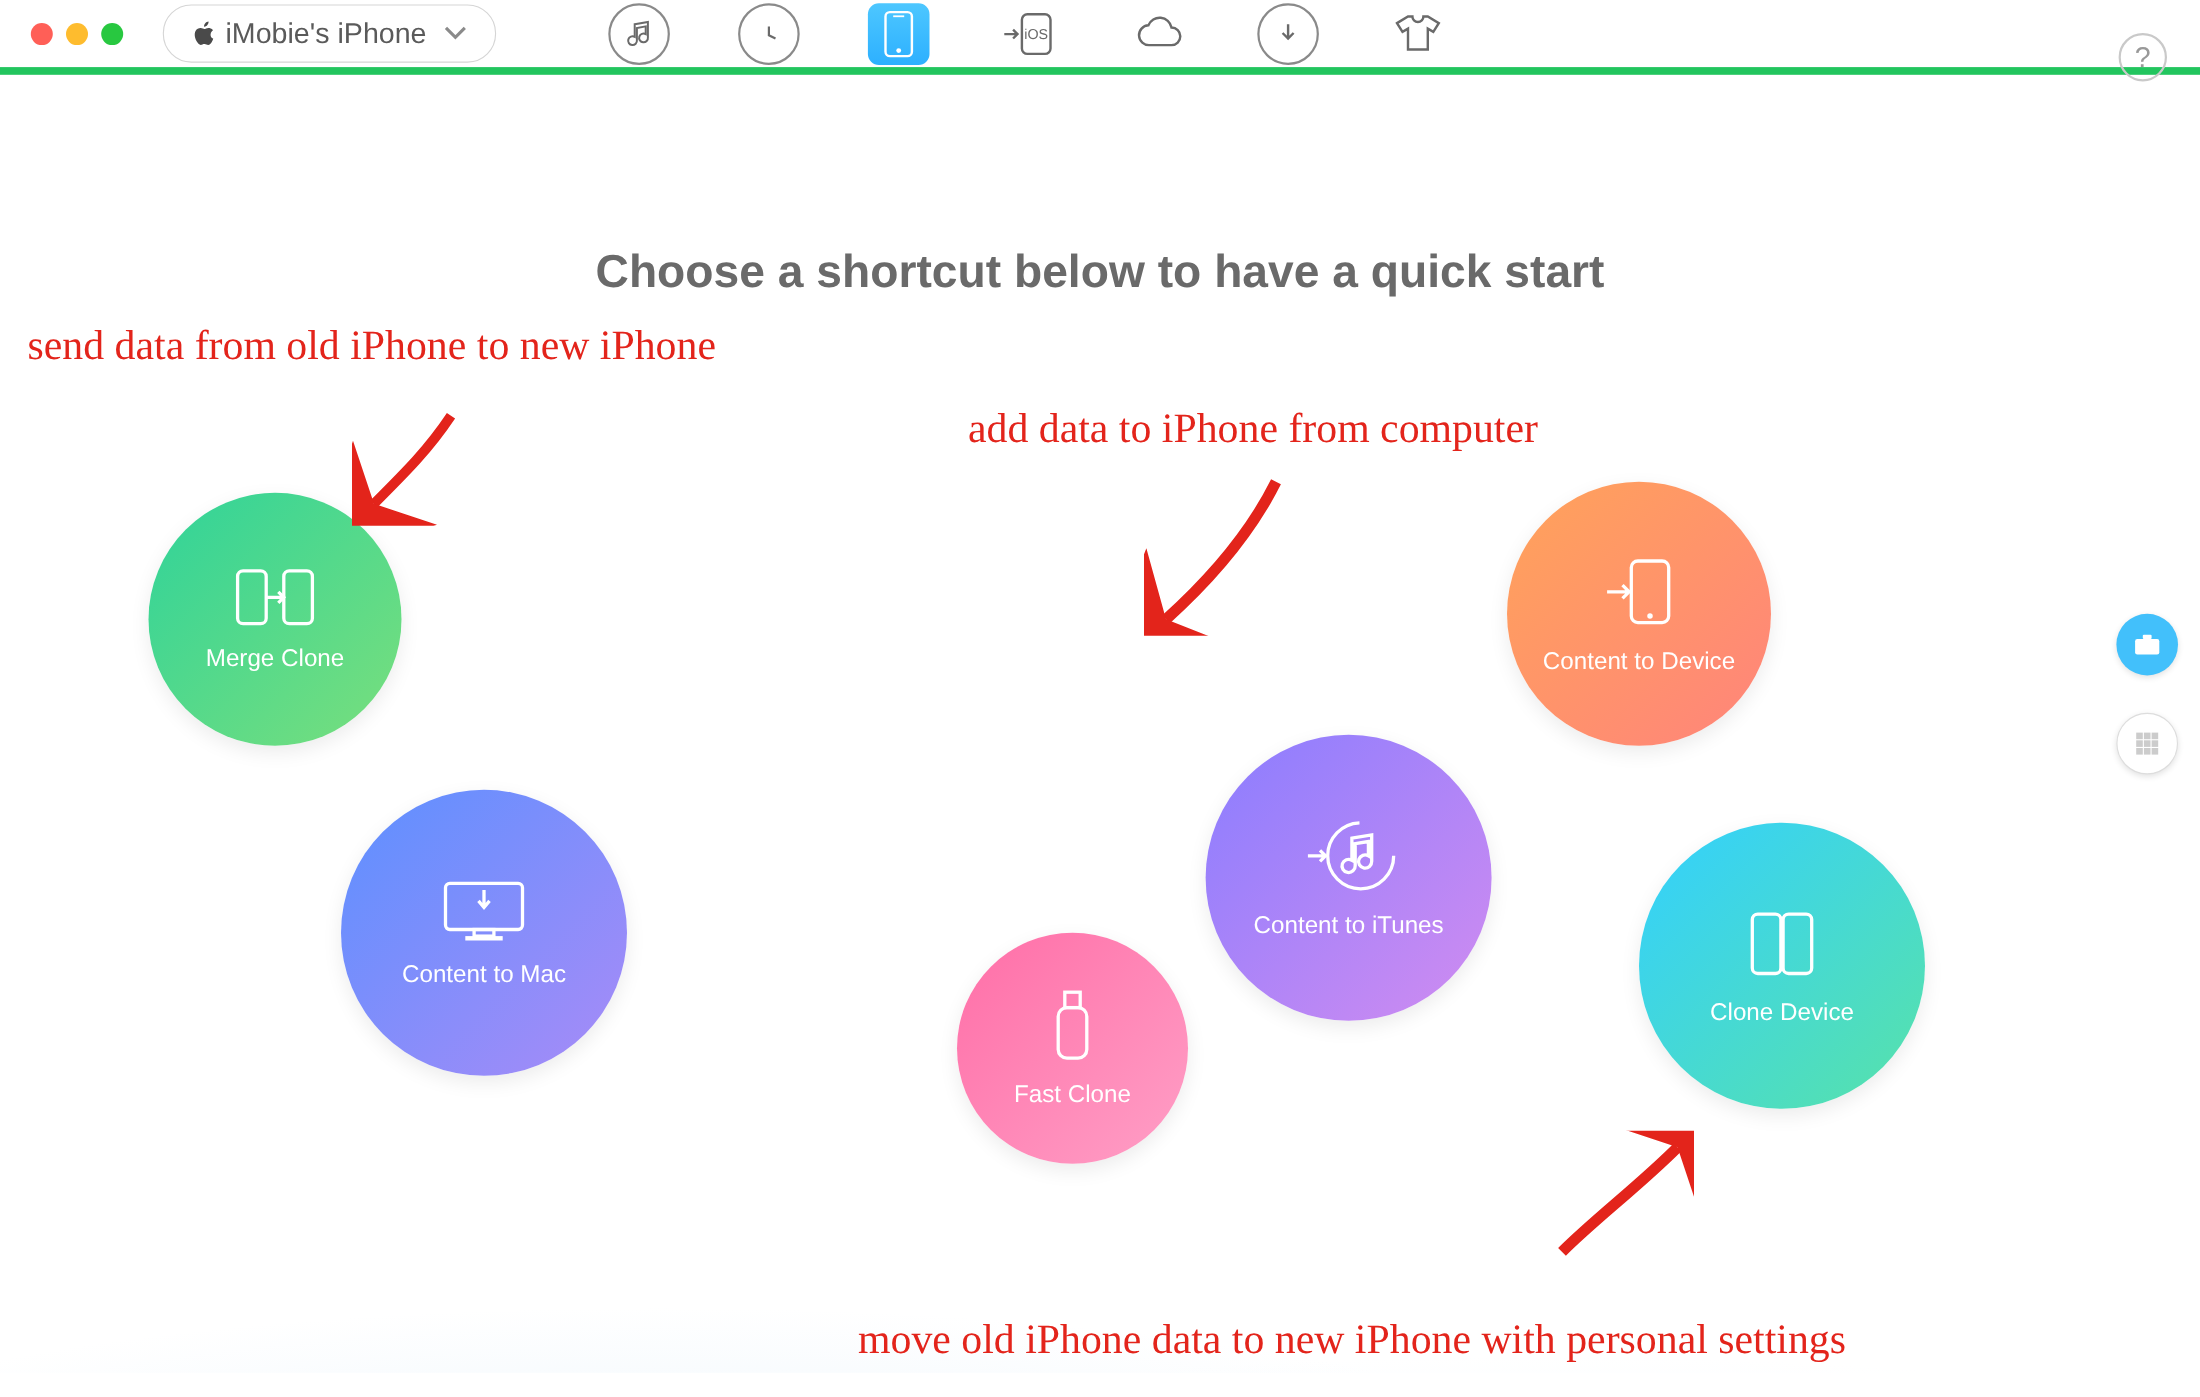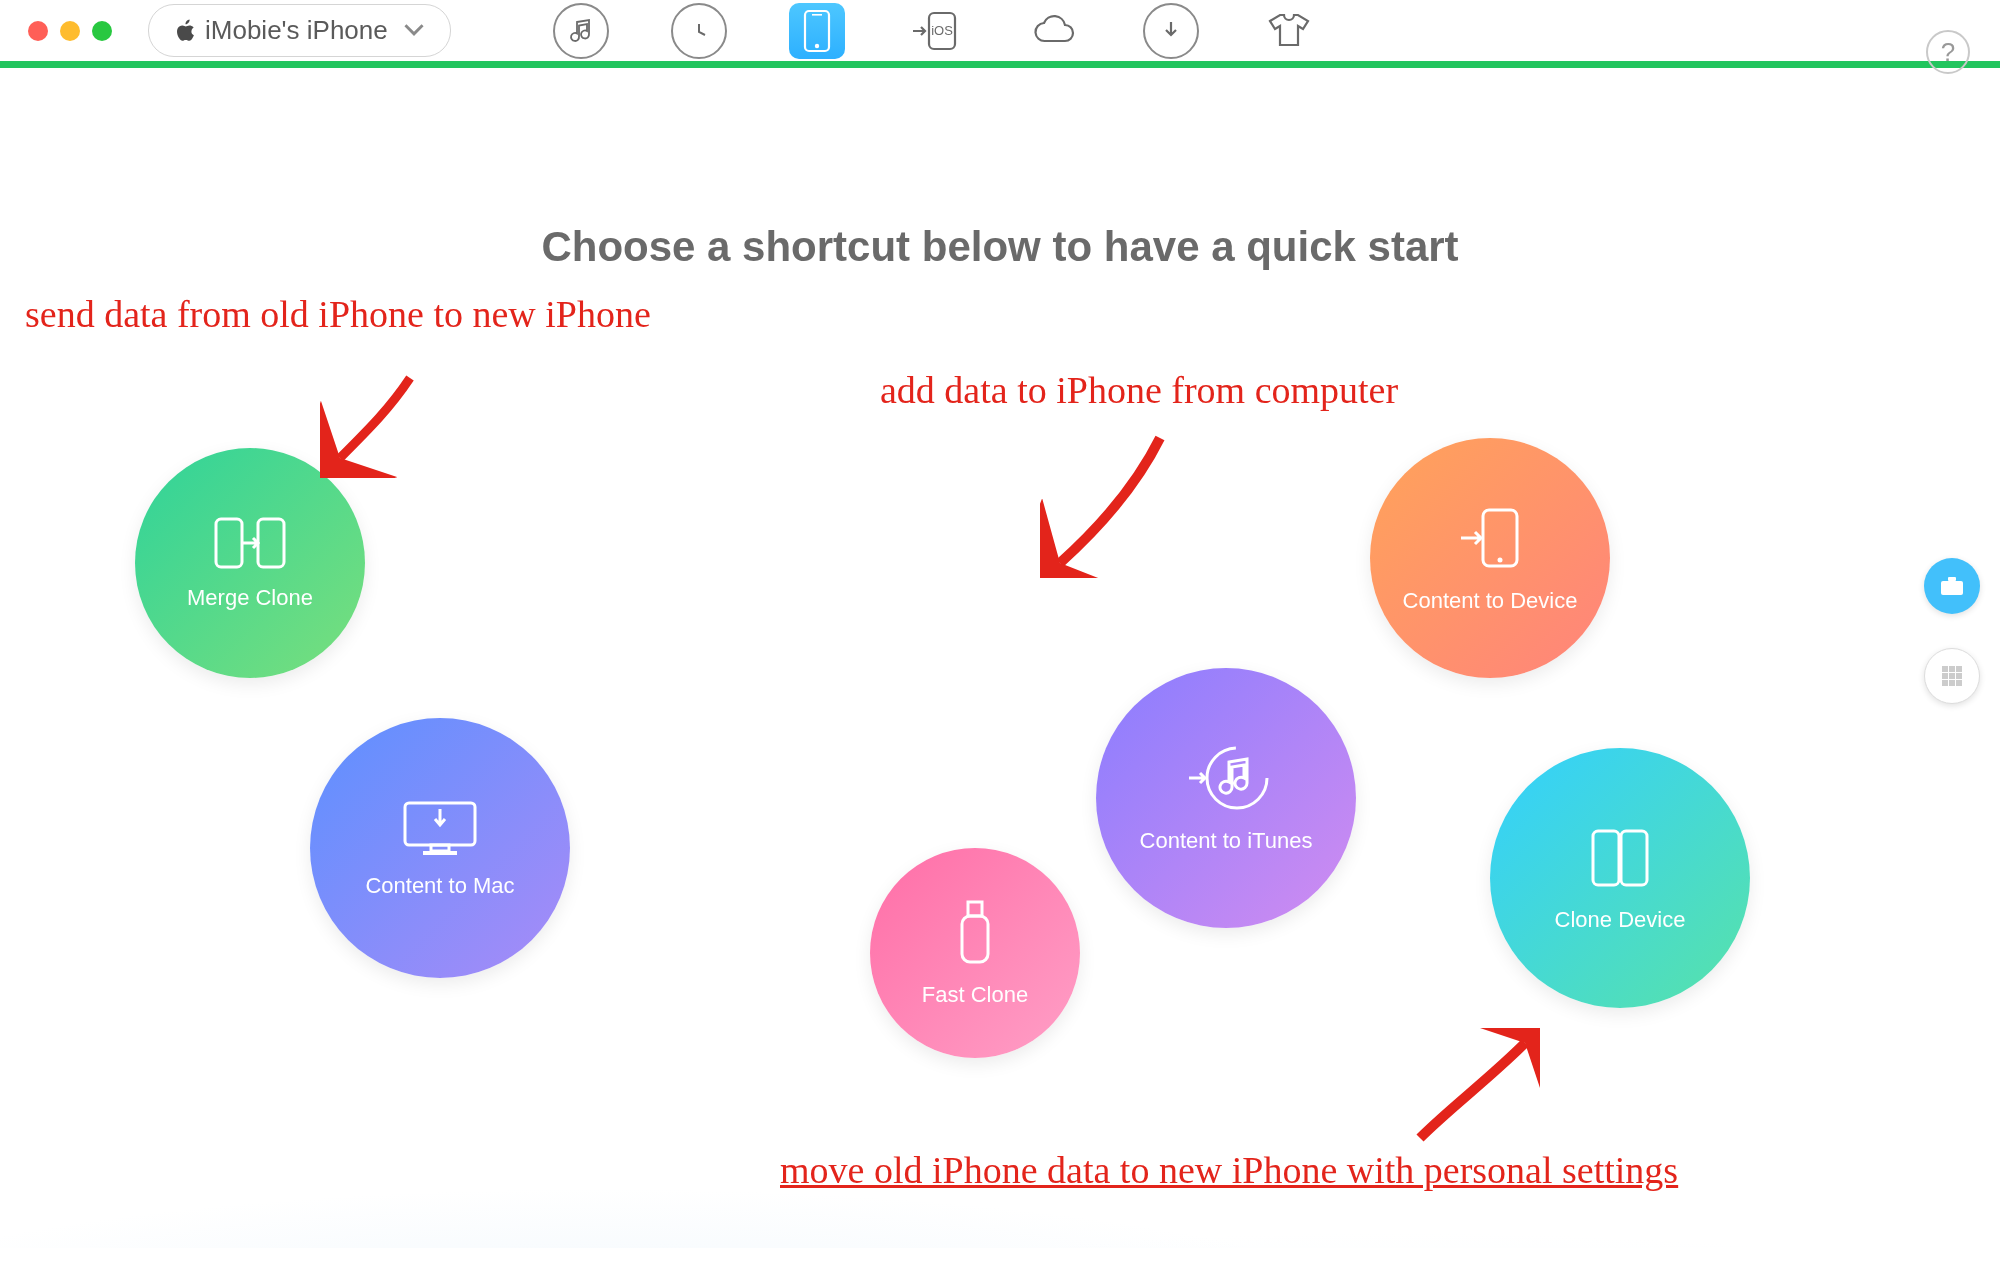--- a/index.html
+++ b/index.html
@@ -260,21 +260,21 @@
     <svg width="130" height="150" viewBox="0 0 130 150">
         <defs>
           <marker id="ah2" markerWidth="14" markerHeight="14" refX="3" refY="6" orient="auto">
             <path d="M0 0l12 6-12 6 3-6z" fill="#e3241b"></path>
           </marker>
         </defs>
         <path d="M120 10C100 50 70 90 20 135" stroke="#e3241b" stroke-width="10" fill="none" marker-end="url(#ah2)"></path>
       </svg>
   </div>
 
-  <div class="annot" style="left:780px; top:1080px;text-decoration:underline;">move old iPhone data to new iPhone with personal settings</div>
+  <div class="annot" style="left:780px; top:1128px;">move old iPhone data to new iPhone with personal settings</div>
   <div class="arrow" style="left:1400px; top:960px;">
     <svg width="140" height="120" viewBox="0 0 140 120">
         <defs>
           <marker id="ah3" markerWidth="14" markerHeight="14" refX="3" refY="6" orient="auto">
             <path d="M0 0l12 6-12 6 3-6z" fill="#e3241b"></path>
           </marker>
         </defs>
         <path d="M20 110C50 80 90 50 125 15" stroke="#e3241b" stroke-width="10" fill="none" marker-end="url(#ah3)"></path>
       </svg>
   </div>

